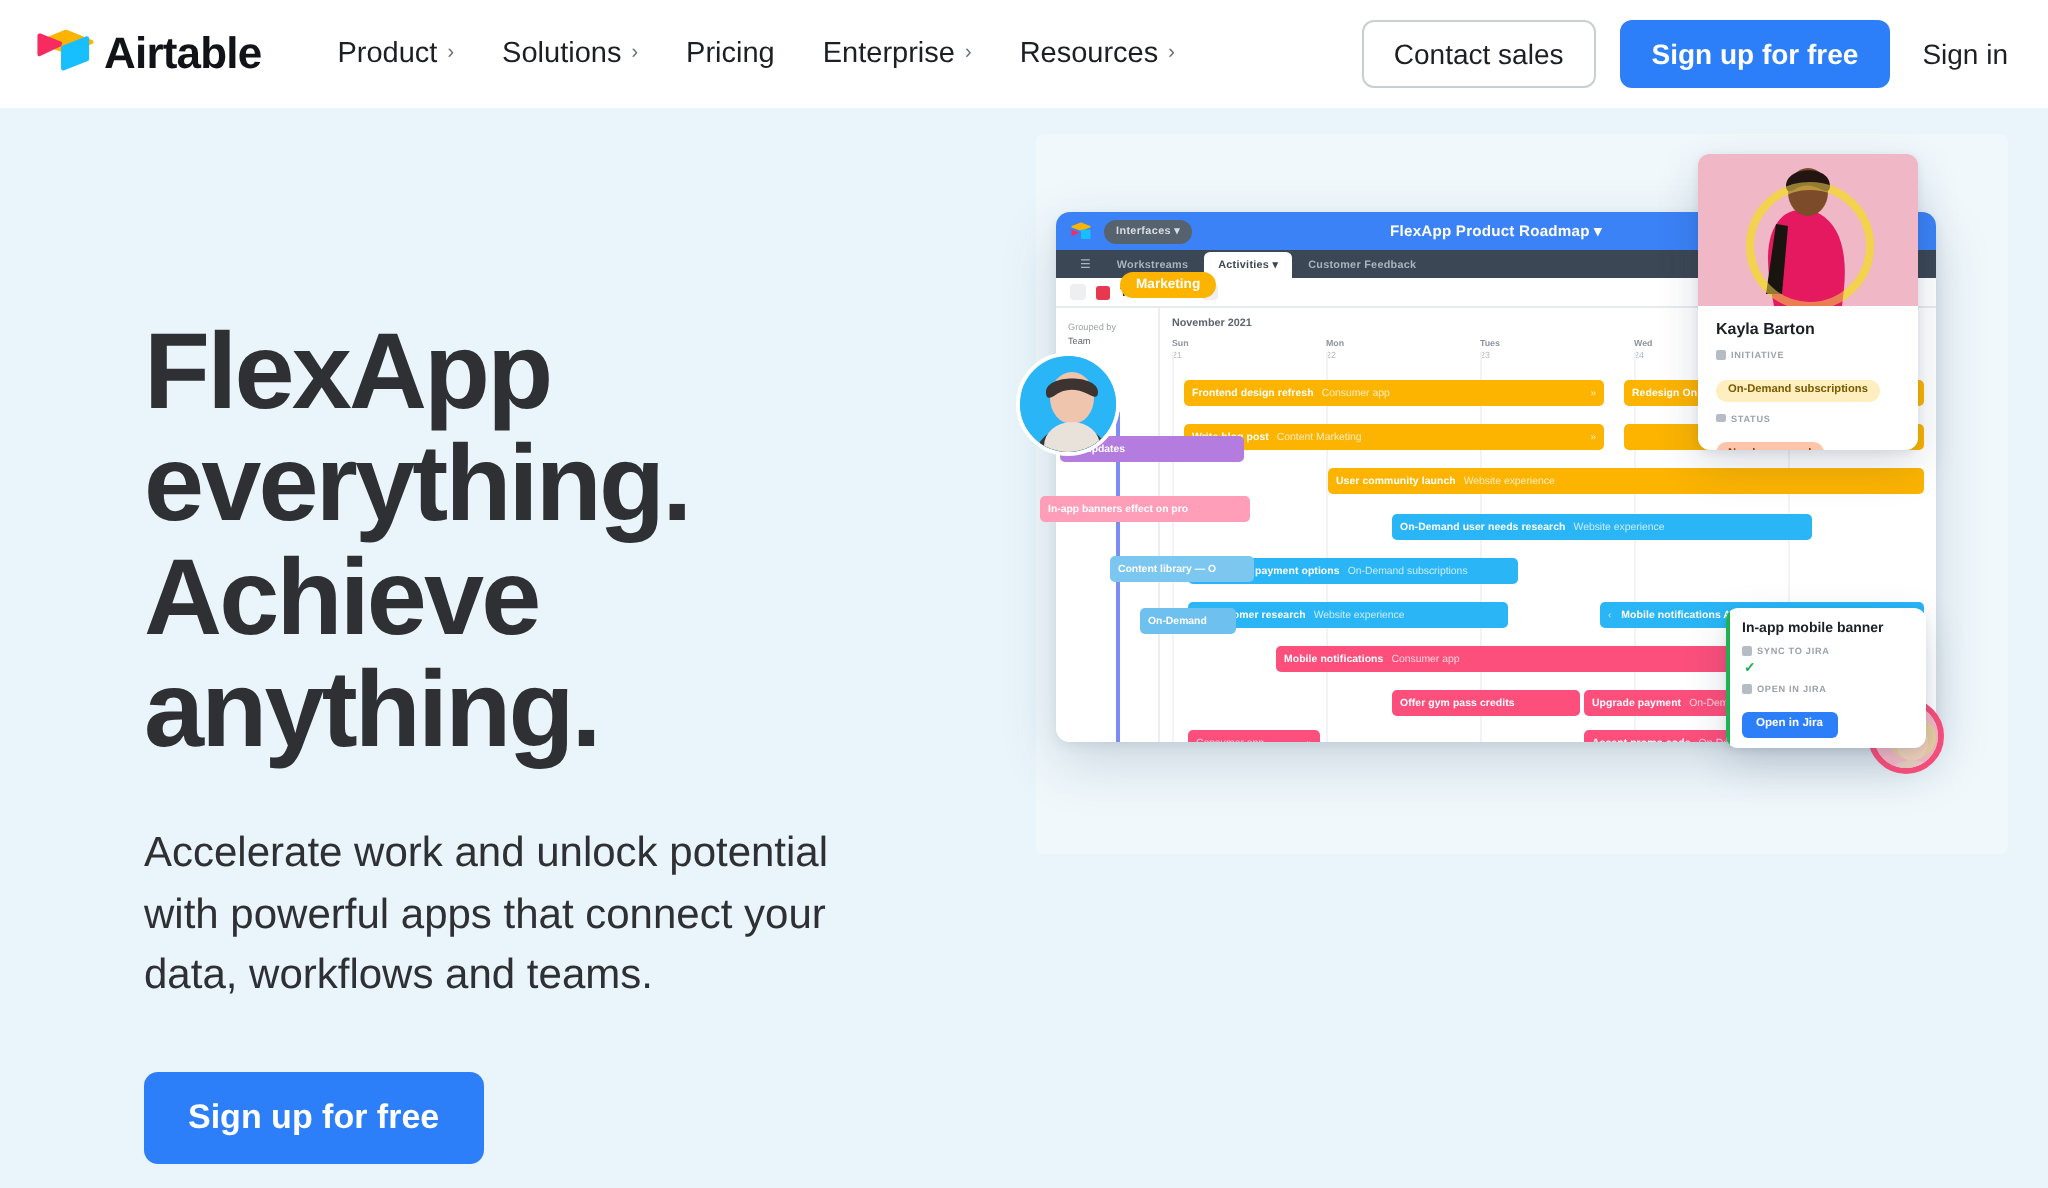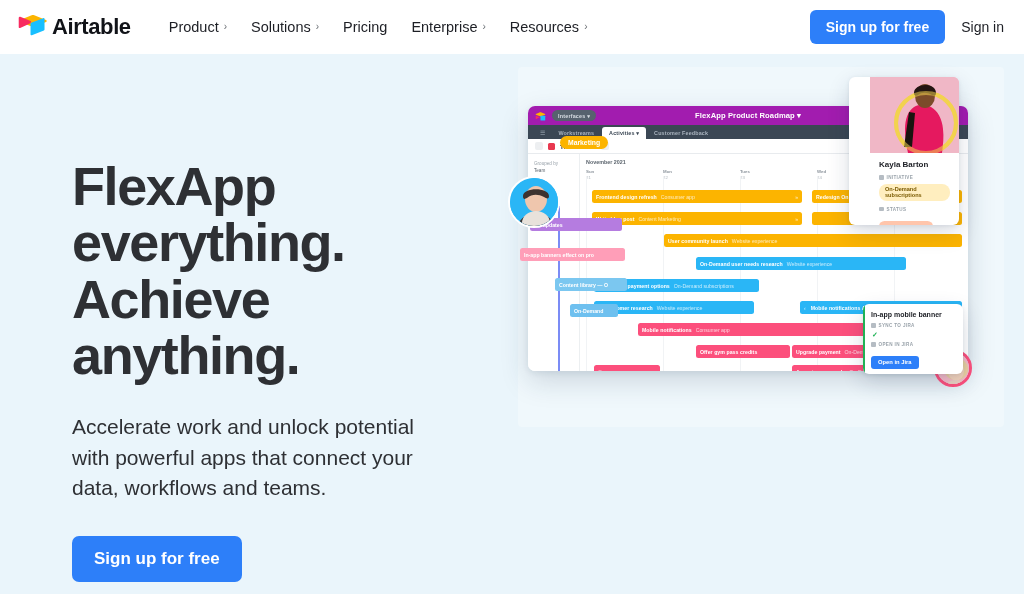--- a/index.html
+++ b/index.html
@@ -71,21 +71,21 @@
     background:#f0f8fc; border-radius:4px;
   }
 
   
   .app-window{
     position:absolute; left:28px; top:52px; width:440px; height:265px;
     background:#fff; border-radius:7px;
     box-shadow:0 10px 28px rgba(22,45,80,.17), 0 2px 6px rgba(22,45,80,.08);
     overflow:hidden;
   }
-  .app-topbar{ height:19px; background:#a21caf; display:flex; align-items:center; padding:0 7px; position:relative; }
+  .app-topbar{ height:19px; background:#3b82f6; display:flex; align-items:center; padding:0 7px; position:relative; }
   .mini-logo{ width:11px; height:9px; margin-right:6px; }
   .pill-dark{
     background:#56626e; color:#d8dee4; font-size:5.4px; font-weight:700;
     padding:2.5px 6px; border-radius:9px; letter-spacing:.2px;
   }
   .app-title{
     position:absolute; left:0; right:0; text-align:center; color:#fff;
     font-size:7.6px; font-weight:700; letter-spacing:.1px; pointer-events:none;
   }
   .app-tabbar{ height:14px; background:#3b4754; display:flex; align-items:flex-end; padding:0 7px; gap:1px; }
@@ -154,21 +154,20 @@
   .avatar{
     position:absolute; border-radius:50%; overflow:hidden;
     border:2.5px solid #fff; background:#d8dee4;
   }
 
   
   .card-kayla{
     position:absolute; left:349px; top:23px; width:110px; height:148px;
     background:#fff; border-radius:6px; overflow:hidden;
     box-shadow:0 8px 22px rgba(22,45,80,.16), 0 1px 4px rgba(22,45,80,.09);
-    padding-left:21px;
   }
   .kayla-photo{ height:76px; position:relative; overflow:hidden; background:#f0b6c5; }
   .kayla-body{ padding:7px 9px; }
   .kayla-name{ font-size:8px; font-weight:700; color:#1d1f25; margin-bottom:6px; }
   .fld-lbl{ display:flex; align-items:center; gap:3px; font-size:4.6px; color:#9aa3ab;
             font-weight:700; letter-spacing:.35px; margin-bottom:3px; }
   .fld-ico{ width:4.5px; height:4.5px; border-radius:1px; background:#b5bcc3; flex:none; }
   .tag{ display:inline-block; font-size:5.6px; font-weight:600; padding:2.5px 6px;
         border-radius:8px; margin-bottom:6px; }
   .tag-y{ background:#ffeebf; color:#7a5a00; }
@@ -222,20 +221,21 @@
       <span>Enterprise</span>
       <span class="chev">›</span>
     </div>
     <div class="nav-item">
       <span>Resources</span>
       <span class="chev">›</span>
     </div>
   </nav>
 
   <div class="header-right">
+    <button class="btn-outline">Contact sales</button>
     <button class="btn-primary">Sign up for free</button>
     <span class="signin">Sign in</span>
   </div>
 </div>
 
 <div class="hero">
 
   <div class="hero-left">
     <h1 class="hero-title">
       <span>FlexApp</span><br>

